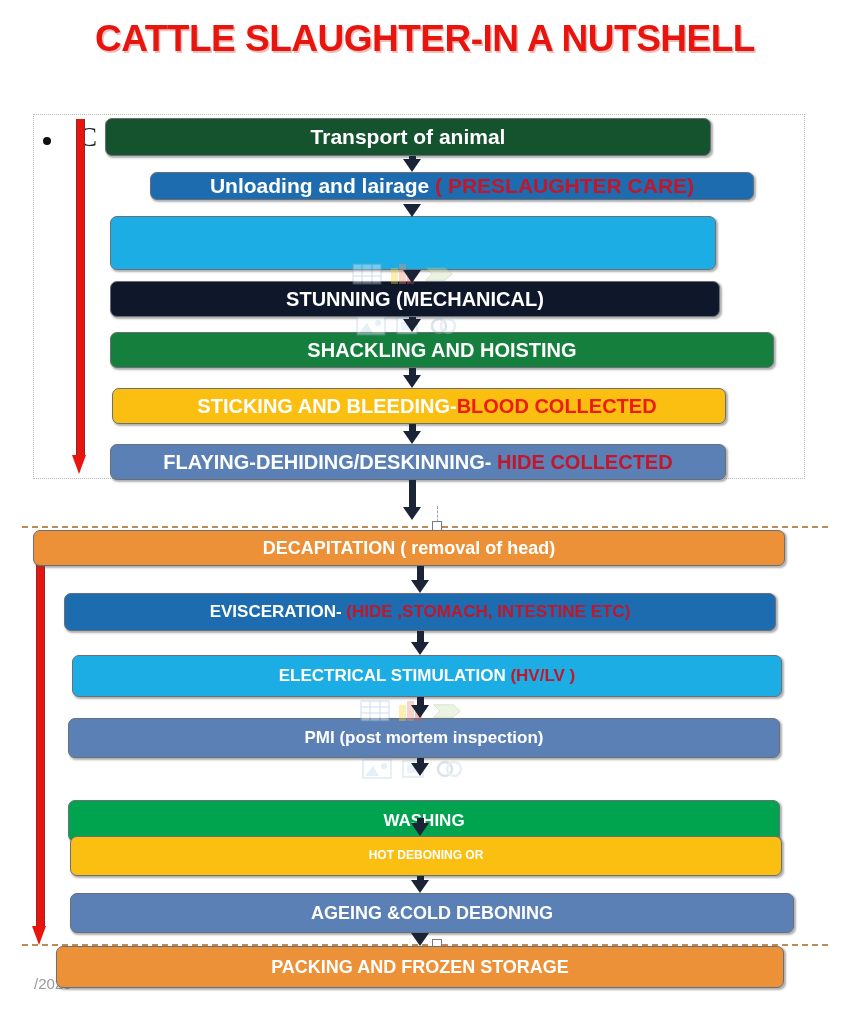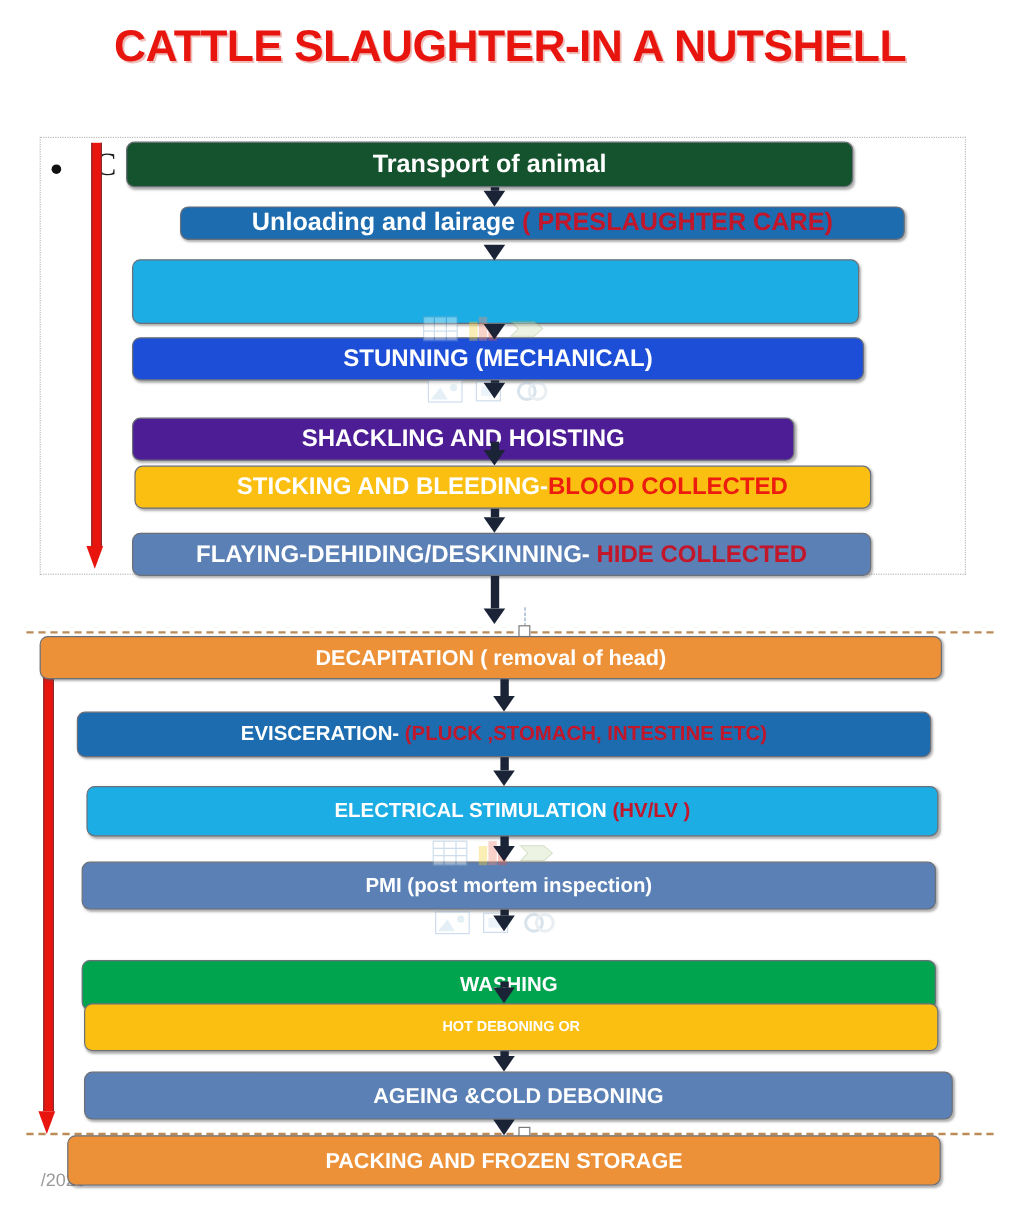--- a/index.html
+++ b/index.html
@@ -156,37 +156,37 @@
     <div class="box" style="left: 105px; top: 118px; width: 606px; height: 38px; background: #14532d; font-size: 21px; font-weight: 700;">
       <div><span>Transport of animal</span></div>
     </div>
     <div class="box" style="left: 110px; top: 172px; width: 604px; height: 28px; background: rgb(29, 108, 176); font-size: 21px; font-weight: 700; margin-left: 40px;">
       <div><span>Unloading and lairage </span><span class="hl">( PRESLAUGHTER CARE)</span></div>
     </div>
     <div class="box" style="left: 110px; top: 216px; width: 606px; height: 54px; background: rgb(28, 173, 228); font-size: 19px; font-weight: 600;">
       <div>
       </div>
     </div>
-    <div class="box" style="left: 110px; top: 281px; width: 610px; height: 36px; background: #1d4ed8; font-size: 20px; font-weight: 600;">
+    <div class="box" style="left: 110px; top: 281px; width: 610px; height: 36px; background: #0f172a; font-size: 20px; font-weight: 600;">
       <div><span>STUNNING (MECHANICAL)</span></div>
     </div>
-    <div class="box" style="left: 110px; top: 348px; width: 552px; height: 36px; background: #4c1d95; font-size: 20px; font-weight: 600;">
+    <div class="box" style="left: 110px; top: 332px; width: 664px; height: 36px; background: #15803d; font-size: 20px; font-weight: 600;">
       <div><span>SHACKLING AND HOISTING</span></div>
     </div>
     <div class="box" style="left: 112px; top: 388px; width: 614px; height: 36px; background: rgb(251, 191, 18); font-size: 20px; font-weight: 600; padding-left: 24px;">
       <div><span>STICKING AND BLEEDING-</span><span class="hl-strong">BLOOD COLLECTED</span></div>
     </div>
     <div class="box" style="left: 110px; top: 444px; width: 616px; height: 36px; background: rgb(91, 128, 181); font-size: 20px; font-weight: 600;">
       <div><span>FLAYING-DEHIDING/DESKINNING- </span><span class="hl">HIDE COLLECTED</span></div>
     </div>
     <div class="box" style="left: 33px; top: 530px; width: 752px; height: 36px; background: rgb(237, 145, 56); font-size: 18px; font-weight: 600;">
       <div><span>DECAPITATION ( removal of head)</span></div>
     </div>
     <div class="box" style="left: 64px; top: 593px; width: 712px; height: 38px; background: rgb(29, 108, 176); font-size: 17px; font-weight: 700;">
-      <div><span>EVISCERATION- </span><span class="hl">(PLUCK ,STOMACH, INTESTINE ETC)</span></div>
+      <div><span>EVISCERATION- </span><span class="hl">(HIDE ,STOMACH, INTESTINE ETC)</span></div>
     </div>
     <div class="box" style="left: 72px; top: 655px; width: 710px; height: 42px; background: rgb(28, 173, 228); font-size: 17px; font-weight: 600;">
       <div><span>ELECTRICAL STIMULATION </span><span class="hl">(HV/LV )</span></div>
     </div>
     <div class="box" style="left: 68px; top: 718px; width: 712px; height: 40px; background: rgb(91, 128, 181); font-size: 17px; font-weight: 600;">
       <div><span>PMI (post mortem inspection)</span></div>
     </div>
     <div class="box" style="left: 68px; top: 776px; width: 712px; height: 42px; background: rgb(0, 164, 79); font-size: 17px; font-weight: 600; margin-top: 24px;">
       <div><span>WASHING</span></div>
     </div>

